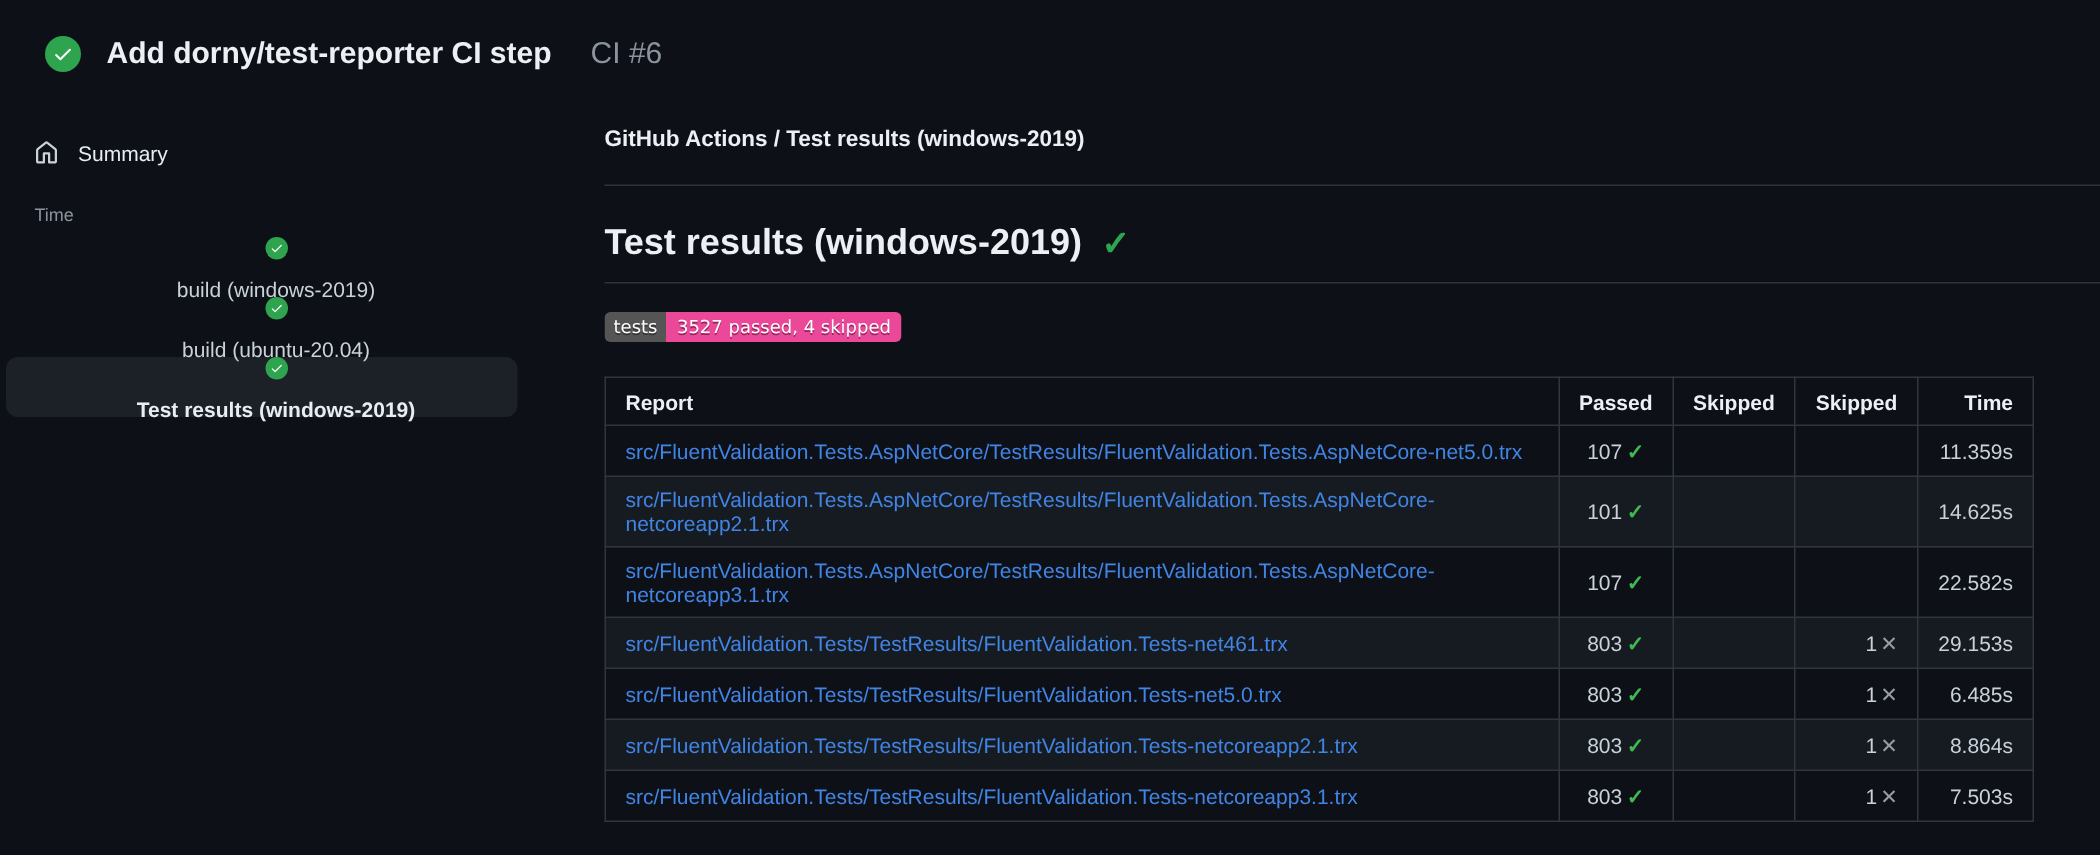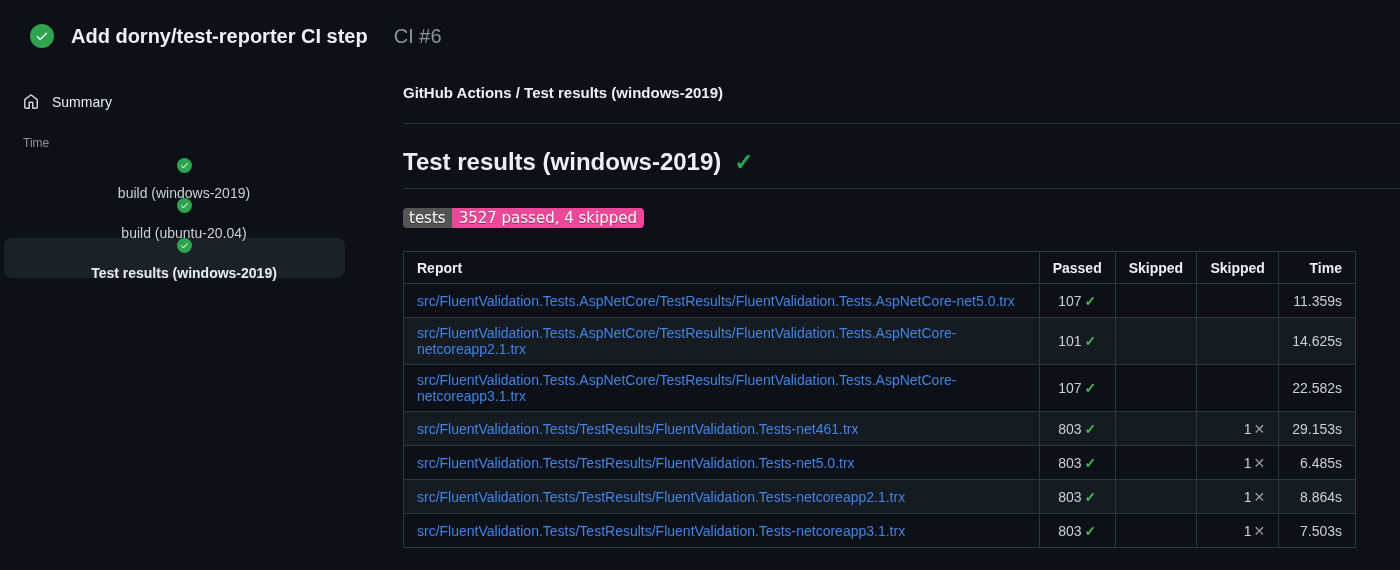--- a/index.html
+++ b/index.html
@@ -48,21 +48,21 @@
   .divider { border:0; border-top:1px solid #2d333b; margin:22px 0 0; }
   .report-heading {
     font-size:24px; font-weight:700; margin:24px 0 0; padding-bottom:12px;
     border-bottom:1px solid #2d333b; display:flex; align-items:center; gap:13px; color:#eceff4;
   }
   .heading-check { color:#2ea44f; font-size:23px; font-weight:700; line-height:1; }
 
   
   .badge {
     display:inline-flex; margin-top:19px; border-radius:4px; overflow:hidden;
-    font-family:"DejaVu Sans", sans-serif; font-size:15px; line-height:20px;
+    font-family:"DejaVu Sans", sans-serif; font-size:12px; line-height:20px;
     color:#fff; text-shadow:0 1px 0 rgba(0,0,0,.4); cursor:default;
   }
   .badge-label { padding:0 6px; }
   .badge-value { padding:0 7px; }
 
   
   .report-table { border-collapse:collapse; margin-top:23px; width:953px; font-size:14px; }
   .report-table th, .report-table td { border:1px solid #30363d; }
   .report-table th { font-weight:700; color:#eceff4; padding:7px 13px; height:32px; }
   .report-table td { padding:7px 13px; height:34px; color:#c9d1d9; }

